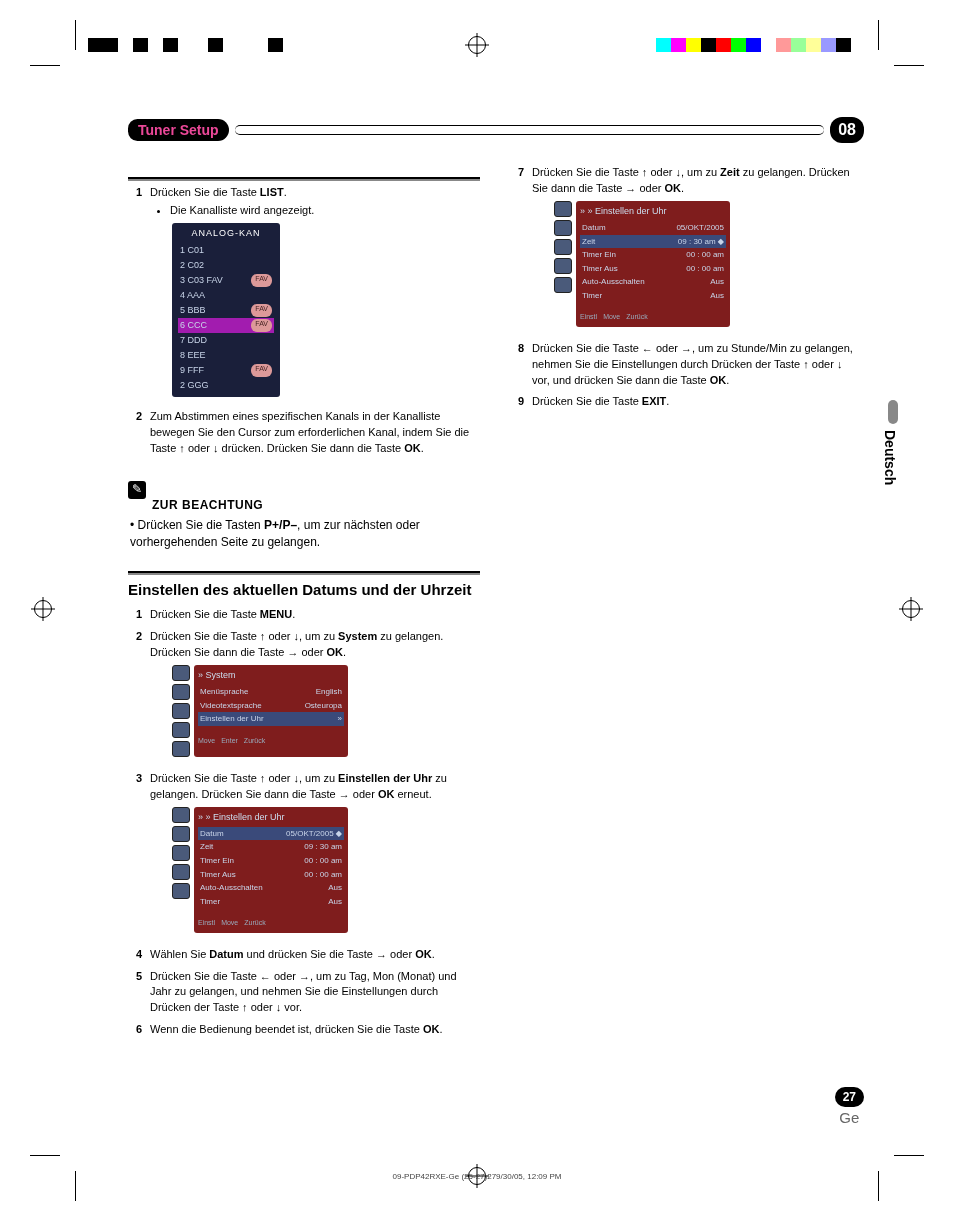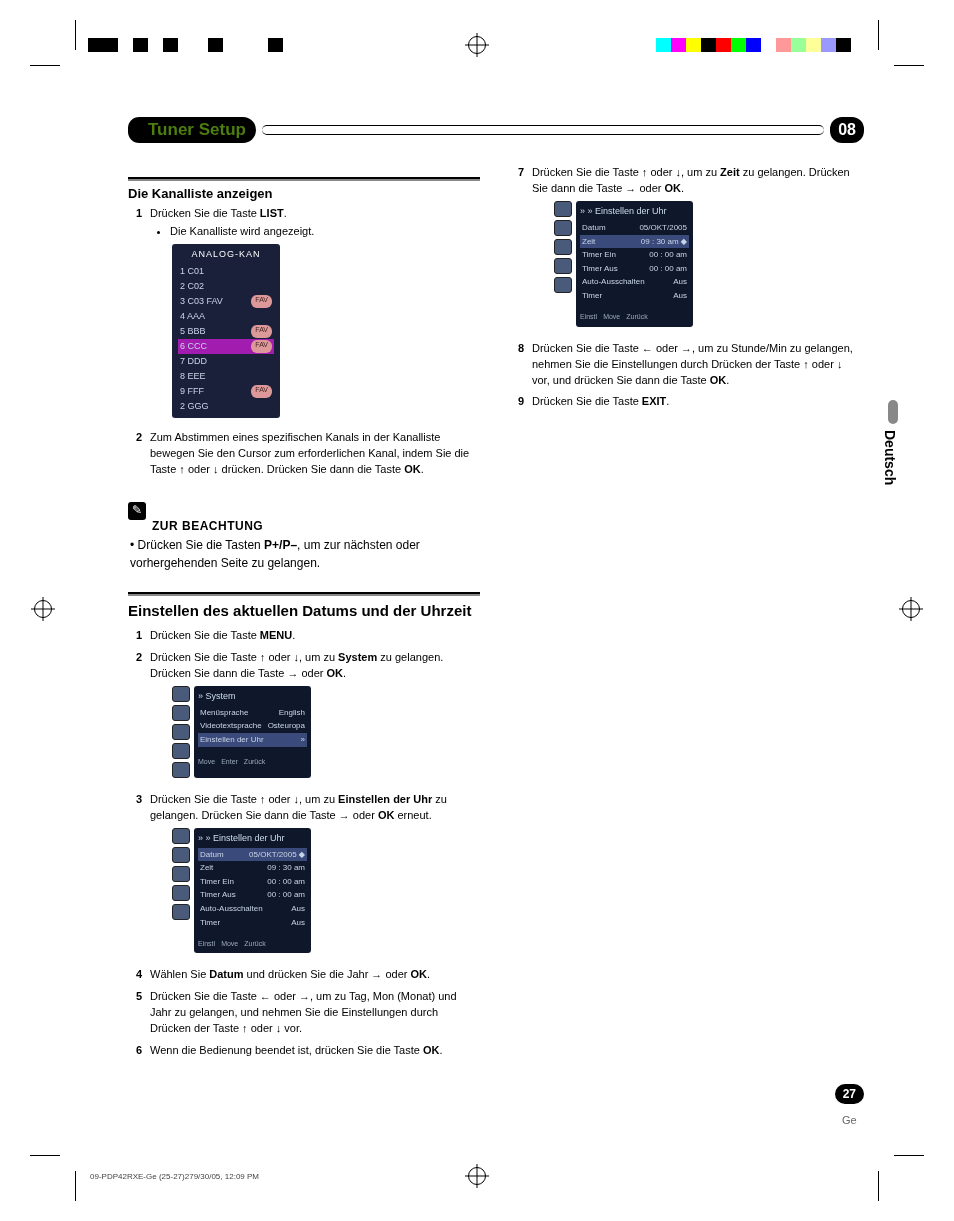--- a/index.html
+++ b/index.html
@@ -44,24 +44,24 @@
     position: absolute;
     top: 118px;
     left: 128px;
     right: 90px;
     height: 24px;
     display: flex;
     align-items: center;
   }
   .header-title {
     background: #000;
-    color: #4d7c0f;
-    font-size: 17px;
+    color: #ec4899;
+    font-size: 14px;
     font-weight: bold;
-    padding: 3px 10px 3px 20px;
+    padding: 3px 10px 3px 10px;
     border-top-left-radius: 12px;
     border-bottom-left-radius: 12px;
     border-top-right-radius: 14px;
     border-bottom-right-radius: 14px;
   }
   .header-line {
     flex: 1;
     border-top: 1px solid #000;
     border-bottom: 1px solid #000;
     height: 10px;
@@ -125,24 +125,24 @@
     gap: 3px;
   }
   .osd2-icons .ic {
     width: 18px;
     height: 16px;
     background: #4a5a7a;
     border-radius: 3px;
     border: 1px solid #222;
   }
   .osd2-panel {
-    background: #0f172a;
+    background: #7f1d1d;
     color: #c8d4e8;
     font-size: 8px;
-    width: 117px;
+    width: 154px;
     border-radius: 3px;
     padding: 4px;
   }
   .osd2-title { font-size: 9px; color: #cde; margin-bottom: 3px; }
   .osd2-row { display: flex; justify-content: space-between; padding: 1px 2px; }
   .osd2-row.hl { background: #3a4a7a; }
   .osd2-foot { display: flex; gap: 6px; font-size: 7px; margin-top: 10px; color: #9ab; }
   .note-box { display: flex; align-items: center; gap: 6px; margin-top: 8px; margin-bottom: 2px; }
   .note-icon {
     width: 18px; height: 18px; background: #000; color: #fff;
@@ -170,28 +170,28 @@
   .page-num {
     position: absolute;
     bottom: 95px;
     right: 90px;
     text-align: center;
   }
   .pn-badge {
     background: #000; color: #fff; font-weight: bold; font-size: 12px;
     padding: 3px 8px; border-radius: 10px; display: inline-block;
   }
-  .pn-lang { font-size: 11px; color: #666; margin-top: 10px; }
+  .pn-lang { font-size: 15px; color: #666; margin-top: 2px; }
   .print-info {
     position: absolute;
     bottom: 40px;
     left: 90px;
     right: 90px;
     display: flex;
-    justify-content: flex-start;
+    justify-content: center;
     font-size: 8px;
     color: #444;
   }
   .info-icon-inline {
     display: inline-block; border: 1px solid #000; border-radius: 3px;
     padding: 0 3px; font-size: 9px; font-weight: bold;
   }
   b { font-weight: bold; }
 </style>
 </head>
@@ -245,21 +245,20 @@
 <div class="page-header">
   <div class="header-title">Tuner Setup</div>
   <div class="header-line"></div>
   <div class="header-num">08</div>
 </div>
 
 <div class="content">
 
   <div class="col">
     <div class="section-rule"></div>
-    <h3>Die Kanalliste anzeigen</h3>
 
     <ol class="steps">
       <li>
         <span class="num">1</span>
         <div class="body">
           <span>Drücken Sie die Taste </span><b>LIST</b><span>.</span>
           <ul class="bullet">
             <li>Die Kanalliste wird angezeigt.</li>
           </ul>
           <div class="osd">
@@ -417,21 +416,21 @@
                   <span>Move</span>
                   <span>Zurück</span>
                 </div>
             </div>
           </div>
         </div>
       </li>
       <li>
         <span class="num">4</span>
         <div class="body">
-          <span>Wählen Sie </span><b>Datum</b><span> und drücken Sie die Jahr → oder </span><b>OK</b><span>.</span>
+          <span>Wählen Sie </span><b>Datum</b><span> und drücken Sie die Taste → oder </span><b>OK</b><span>.</span>
         </div>
       </li>
       <li>
         <span class="num">5</span>
         <div class="body">Drücken Sie die Taste ← oder →, um zu Tag, Mon (Monat) und Jahr zu gelangen, und nehmen Sie die Einstellungen durch Drücken der Taste ↑ oder ↓ vor.</div>
       </li>
       <li>
         <span class="num">6</span>
         <div class="body">
           <span>Wenn die Bedienung beendet ist, drücken Sie die Taste </span><b>OK</b><span>.</span>

